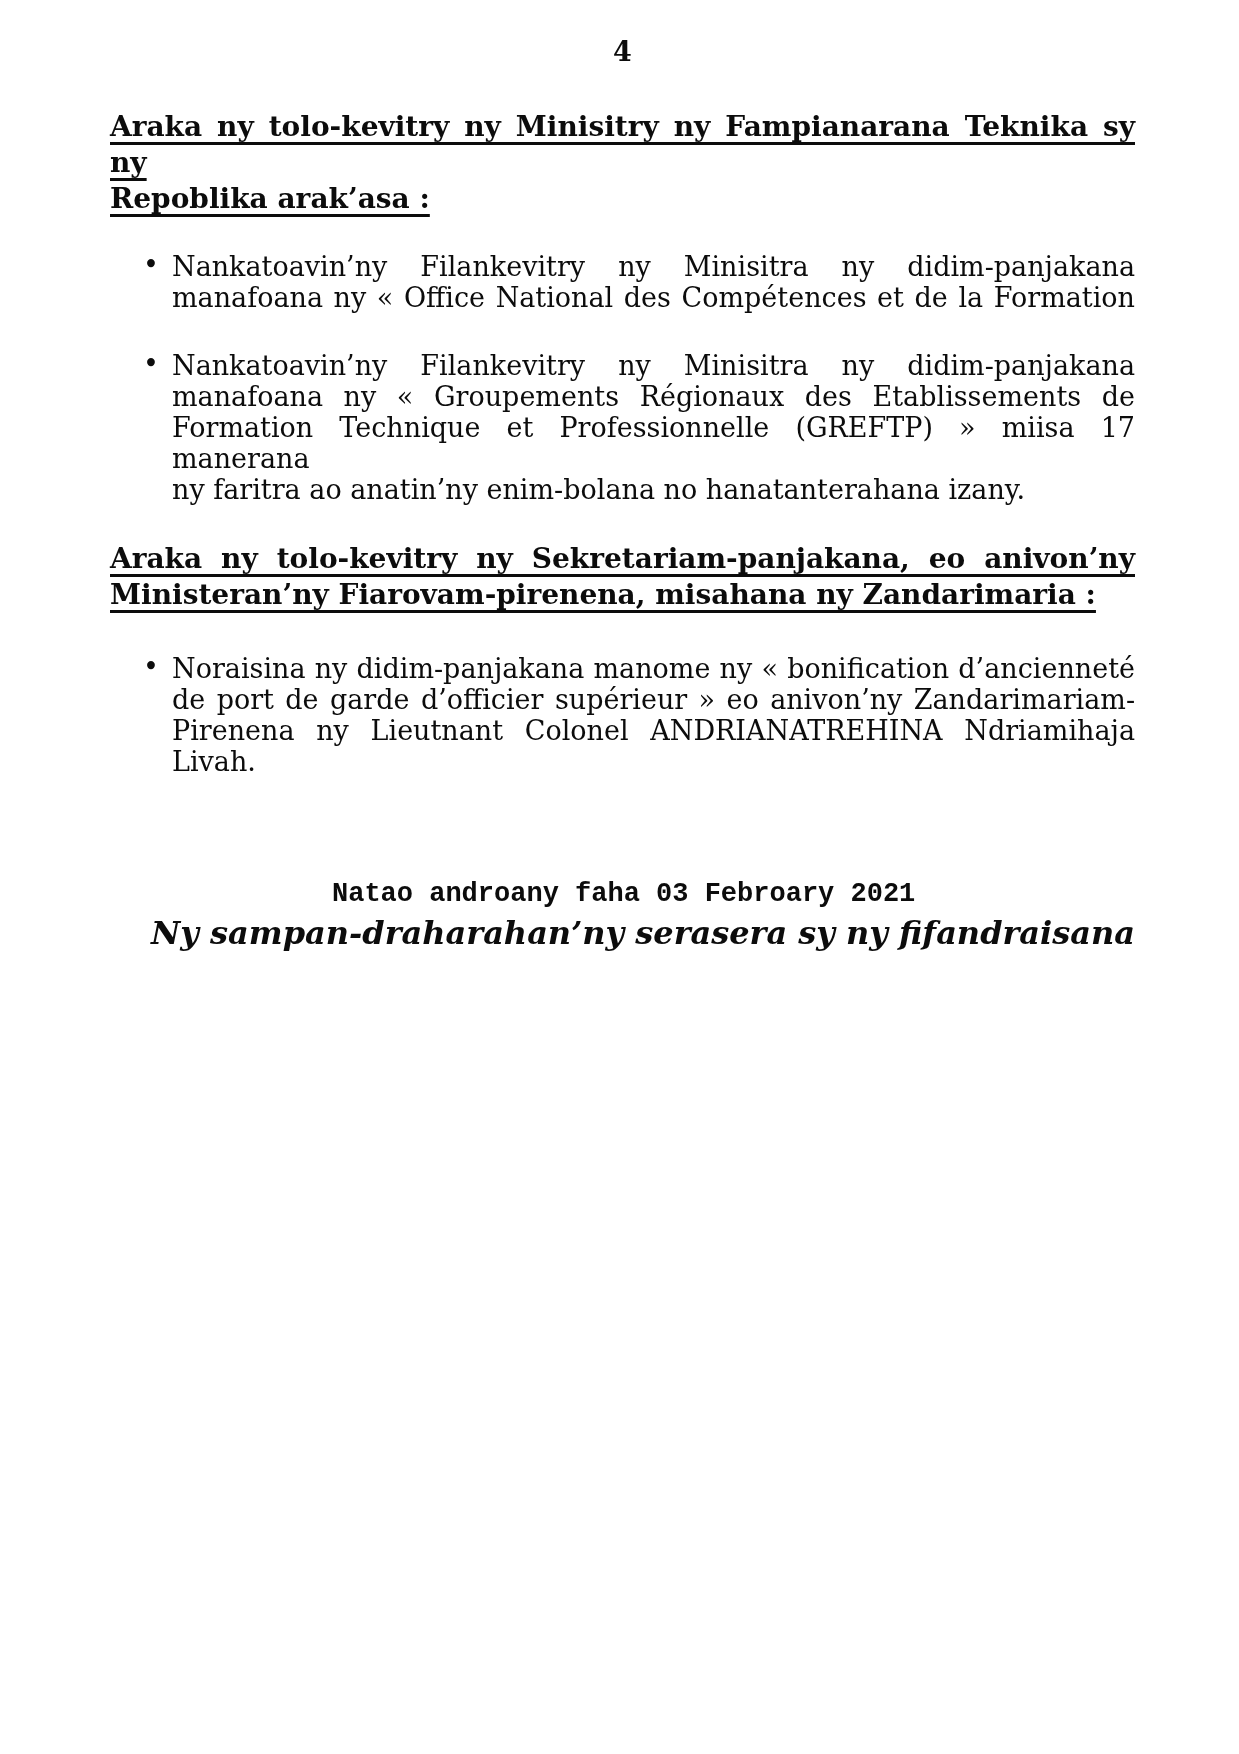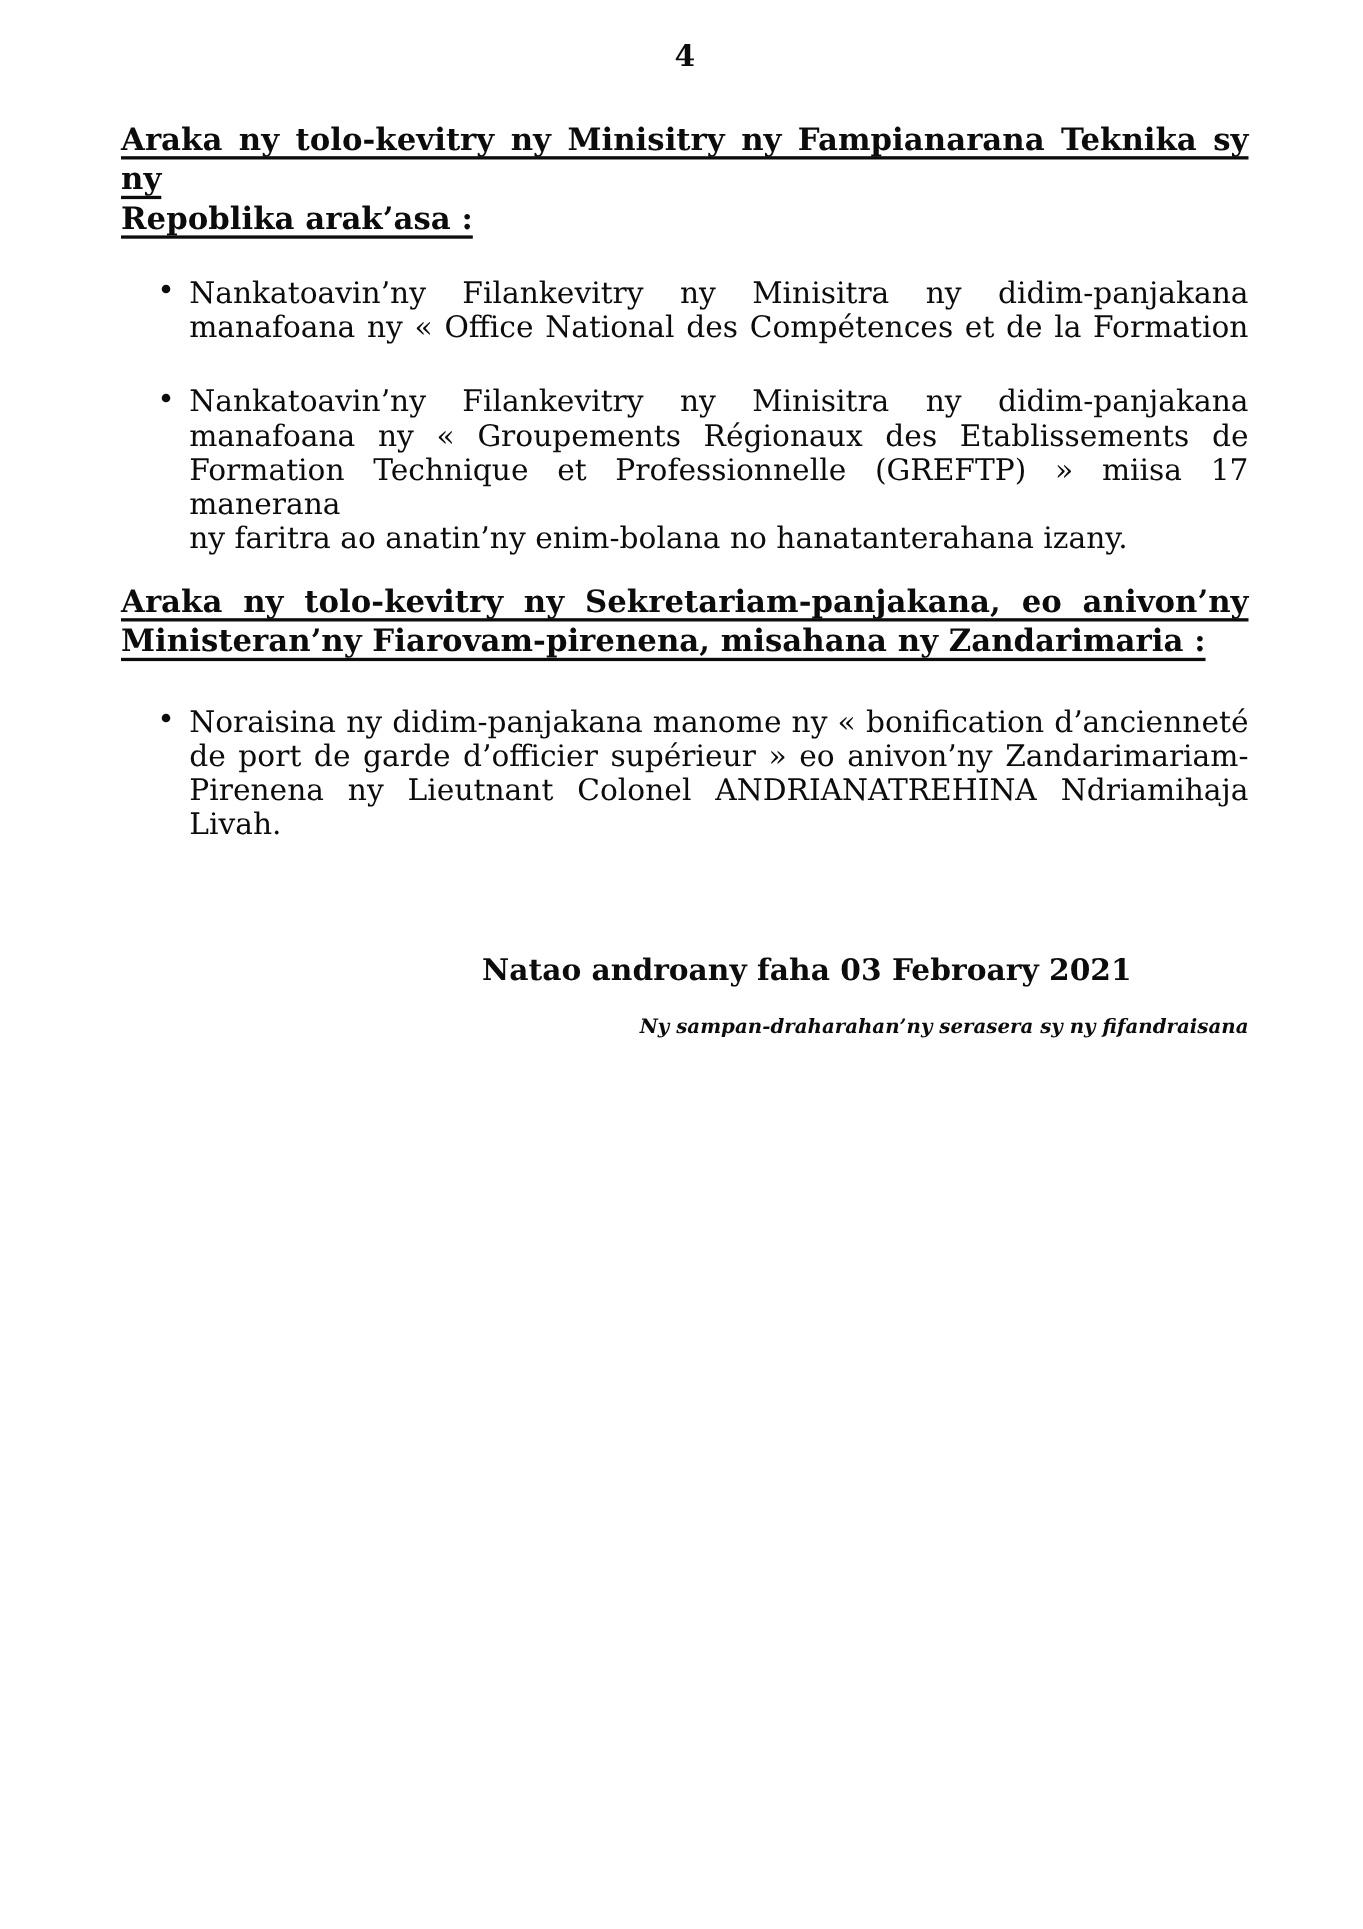--- a/index.html
+++ b/index.html
@@ -28,21 +28,21 @@
     font-weight: bold;
     font-size: 28px;
     line-height: 36px;
   }
   .heading .line {
     text-decoration: underline;
     text-decoration-thickness: 3px;
     text-underline-offset: 6px;
   }
   .heading-1 { margin-top: 42px; }
-  .heading-2 { margin-top: 24px; }
+  .heading-2 { margin-top: 36px; }
   .line {
     text-align: justify;
   }
   .line.j {
     text-align: justify;
     text-align-last: justify;
   }
   .body-text {
     font-size: 27px;
     line-height: 31px;
@@ -57,31 +57,32 @@
     left: 33px;
     top: -2px;
     font-size: 27px;
   }
   .bullet-item + .bullet-item { margin-top: 37px; }
   .after-heading { margin-top: 40px; }
   .bold { font-weight: bold; }
   .closing { margin-top: 102px; }
   .date-line-wrap {
     padding-left: 222px;
-    text-align: center;
+    text-align: left;
     font-weight: bold;
     font-size: 27px;
     line-height: 31px;
+    font-family: Liberation Mono, monospace;
   }
   .signature {
-    margin-top: 19px;
+    margin-top: 6px;
     text-align: right;
     font-weight: bold;
     font-style: italic;
-    font-size: 18px;
+    font-size: 32px;
     line-height: 34px;
   }
 </style>
 </head>
 <body>
 
 <div class="page">
 
   <div class="page-number">4</div>
 

